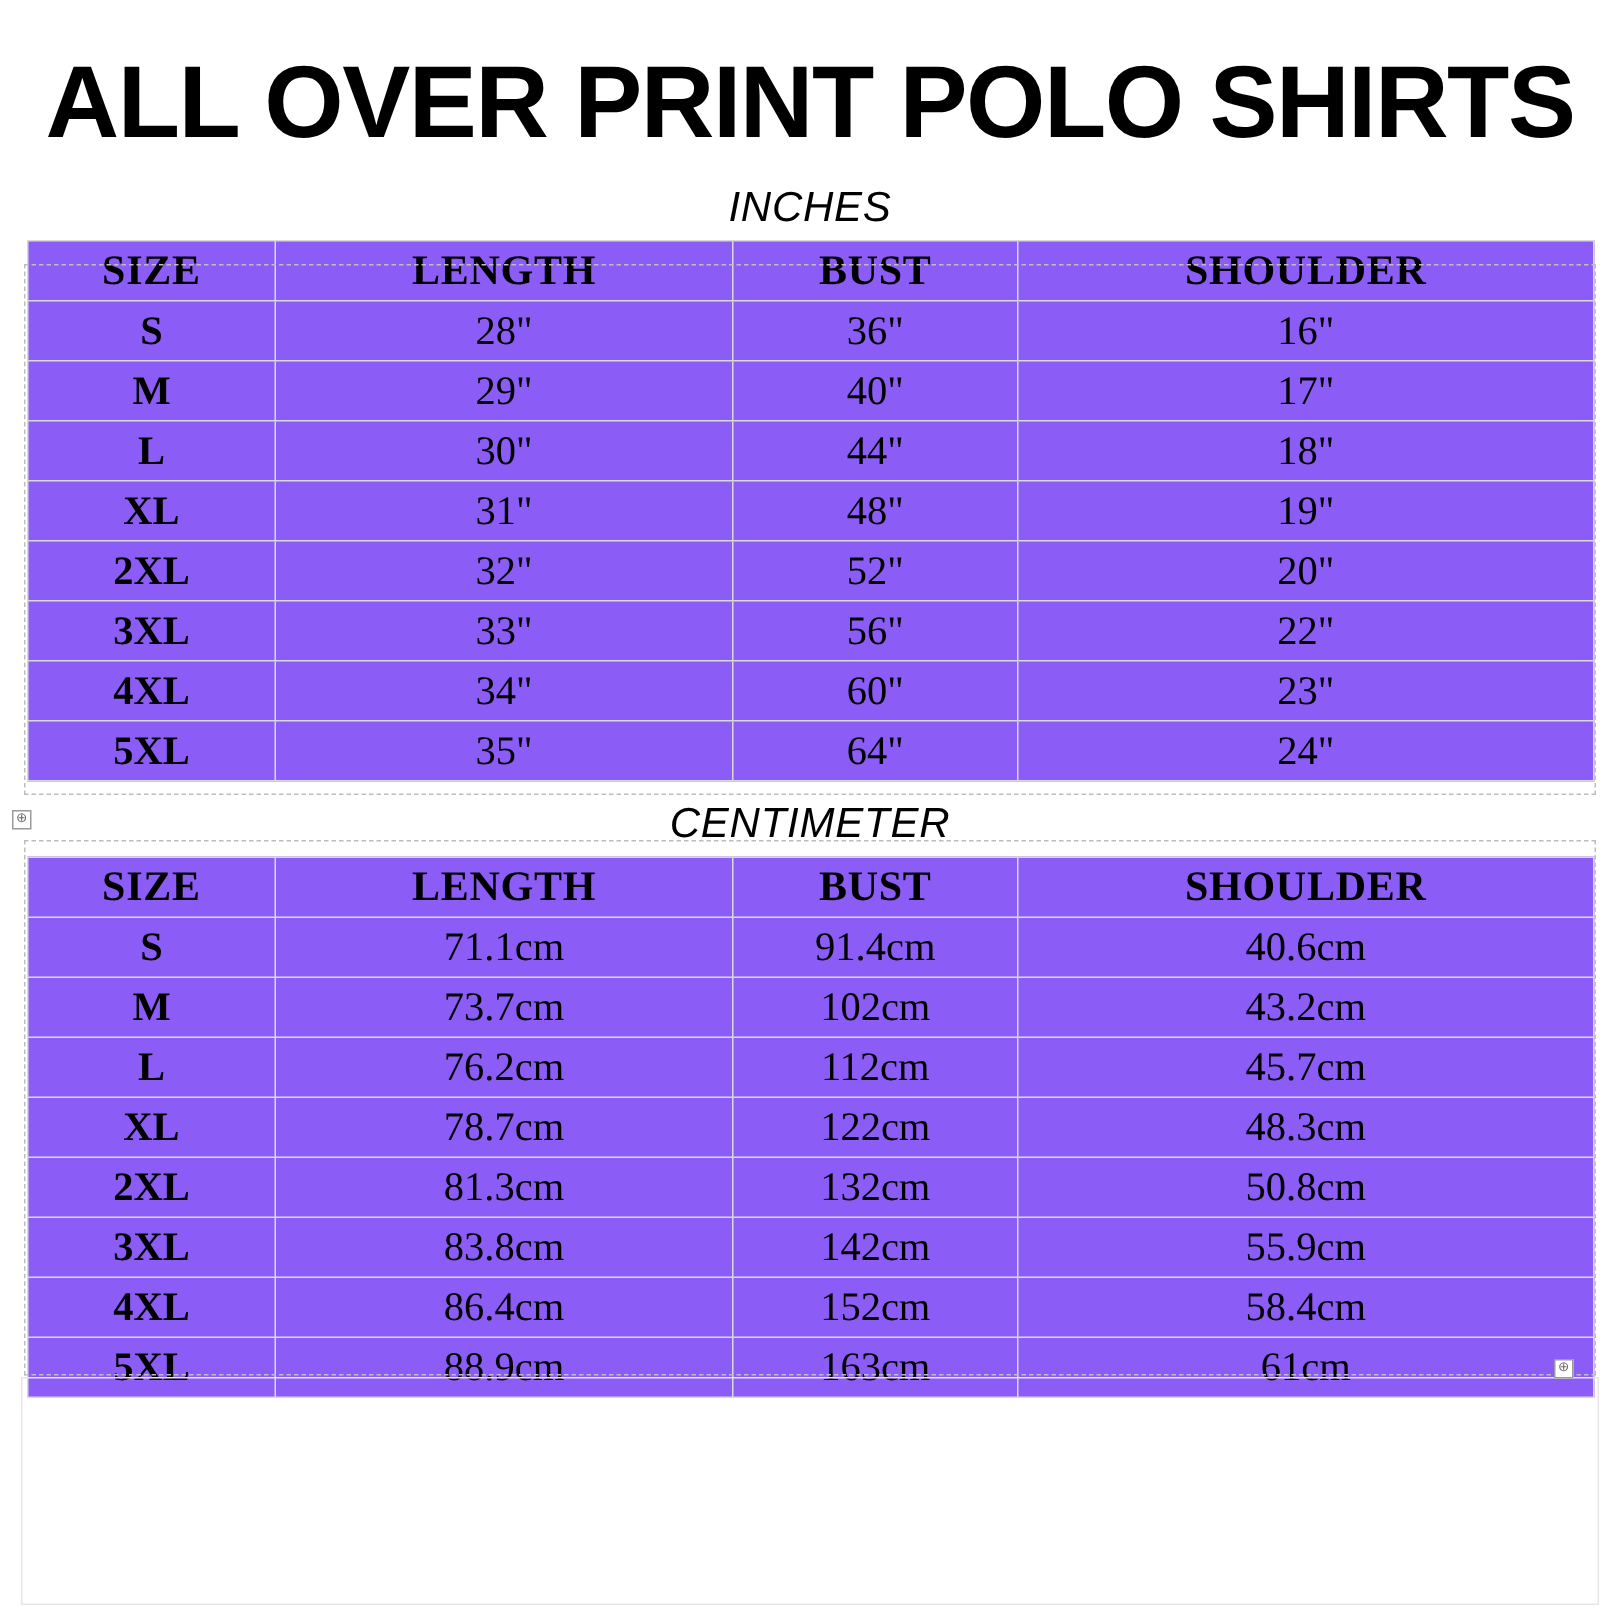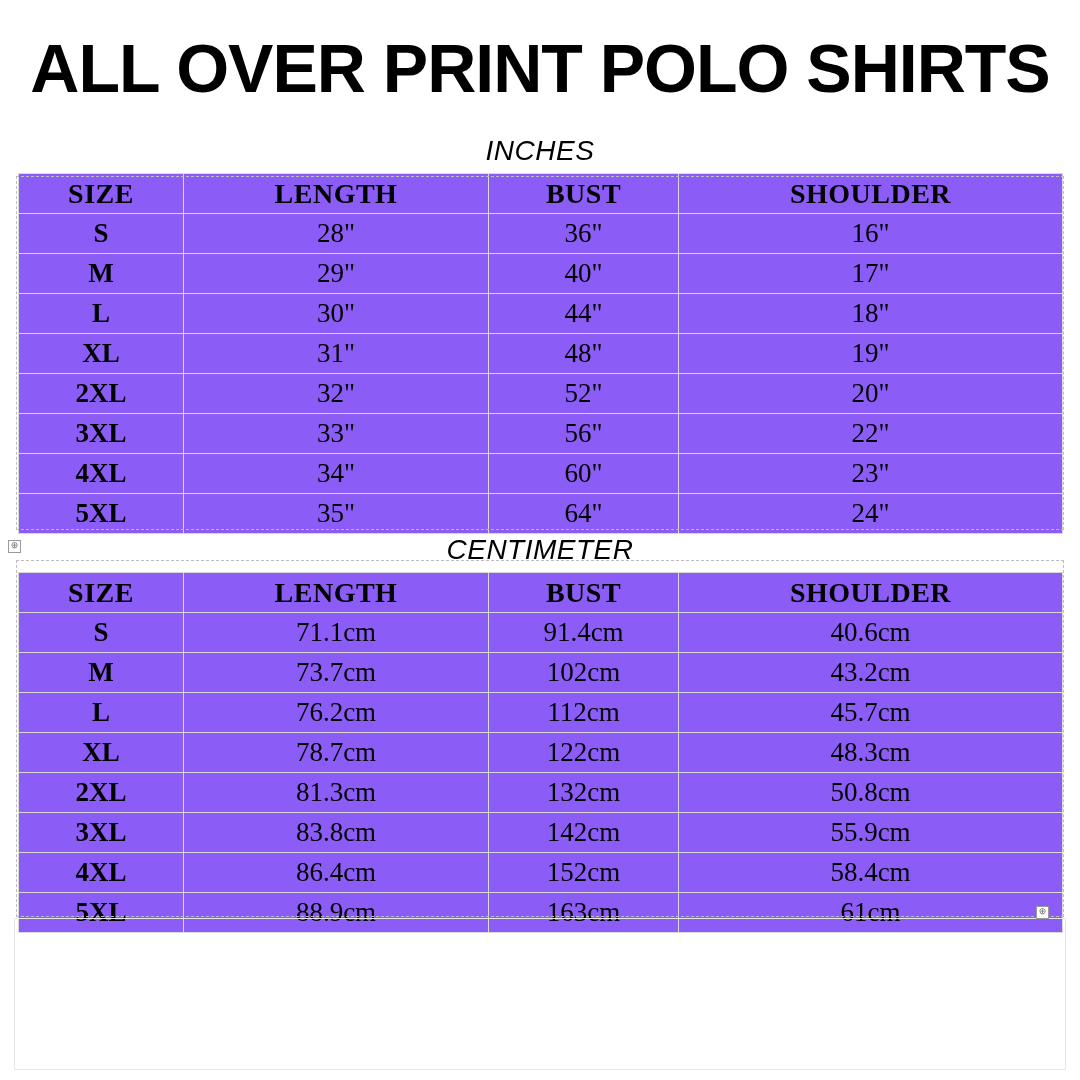--- a/index.html
+++ b/index.html
@@ -43,22 +43,22 @@
   .unit-label {
     font-family: "Liberation Sans", sans-serif;
     font-style: italic;
     font-weight: normal;
     font-size: 28px;
     text-align: center;
     color: #000000;
     letter-spacing: 0.5px;
   }
 
-  .inches-label { margin-top: 33px; margin-bottom: 6px; }
-  .cm-label { margin-top: 0; margin-bottom: 6px; }
+  .inches-label { margin-top: 20px; margin-bottom: 6px; }
+  .cm-label { margin-top: 12px; margin-bottom: 6px; }
 
   table.size-table {
     width: 1044px;
     border-collapse: collapse;
     table-layout: fixed;
     background: #8b5cf6;
     border: 1px solid #d9d9d9;
   }
 
   table.size-table td {

